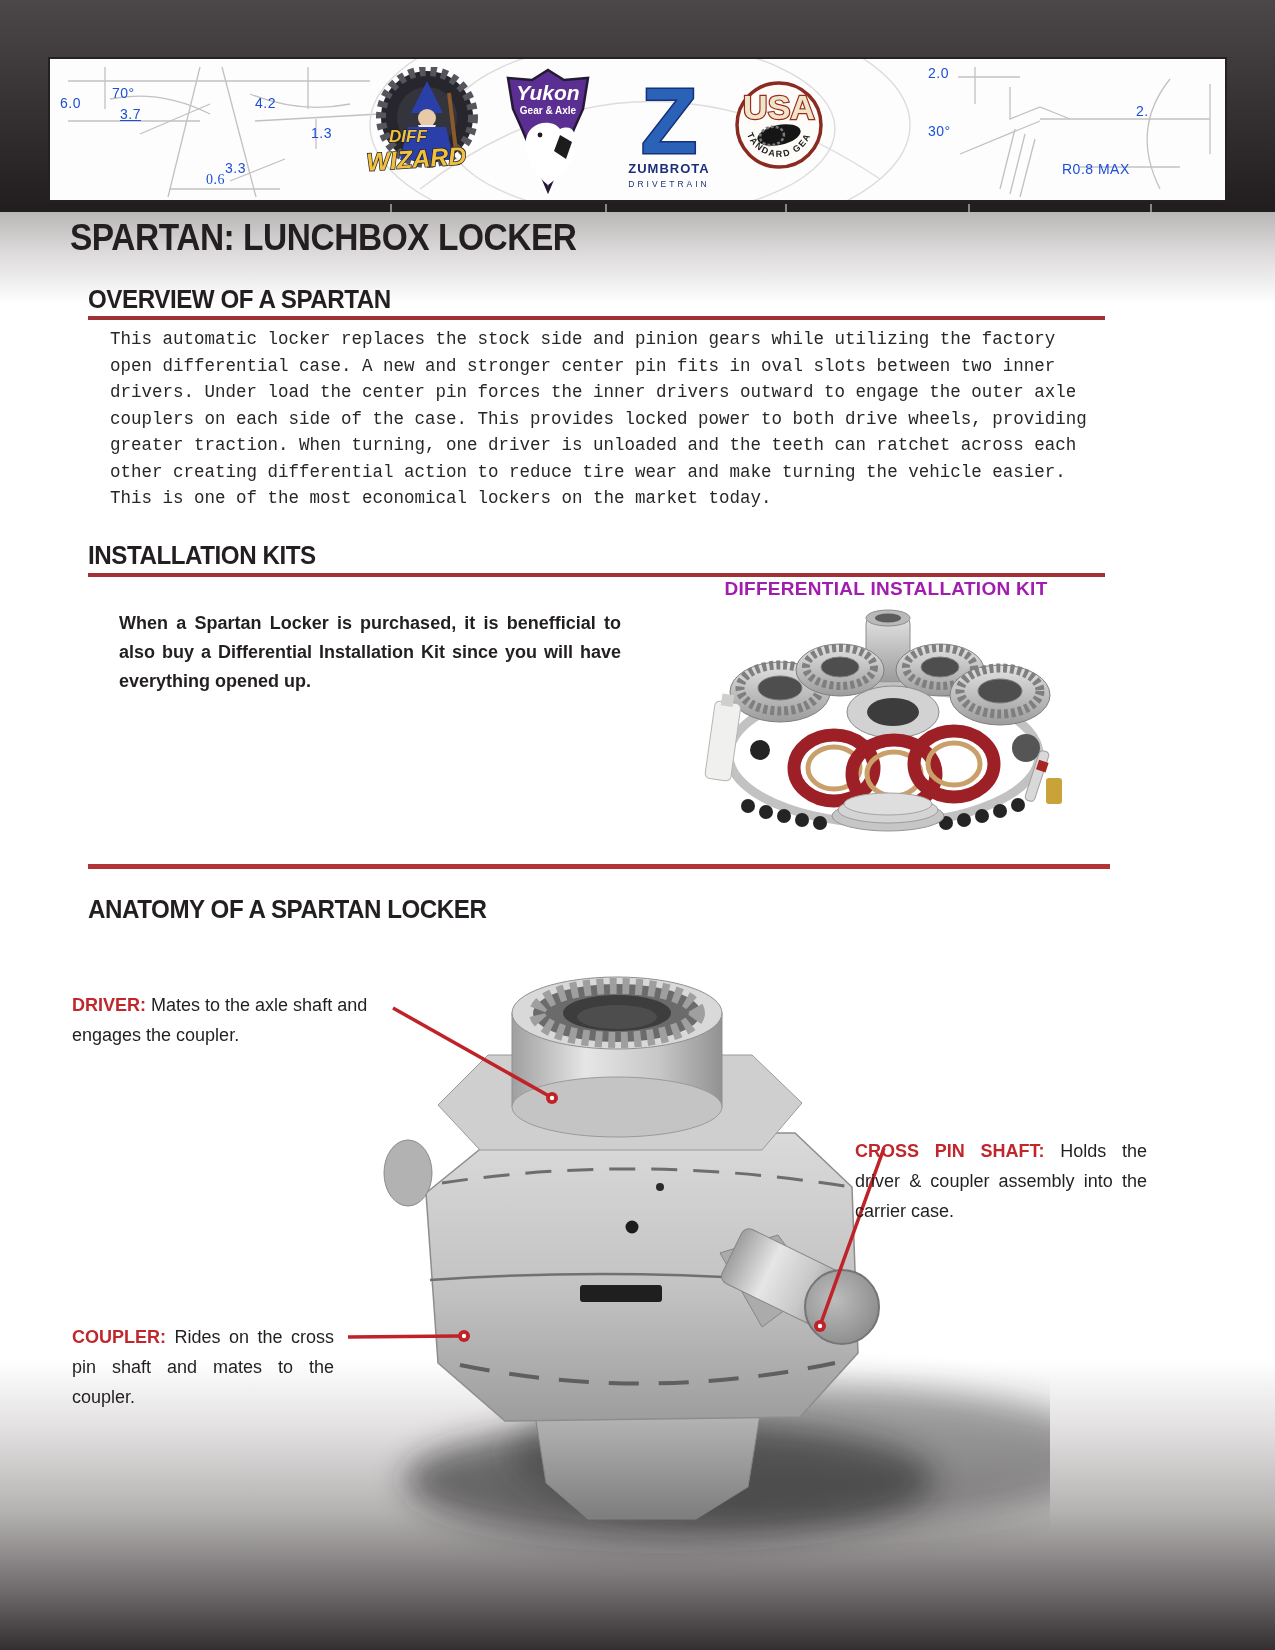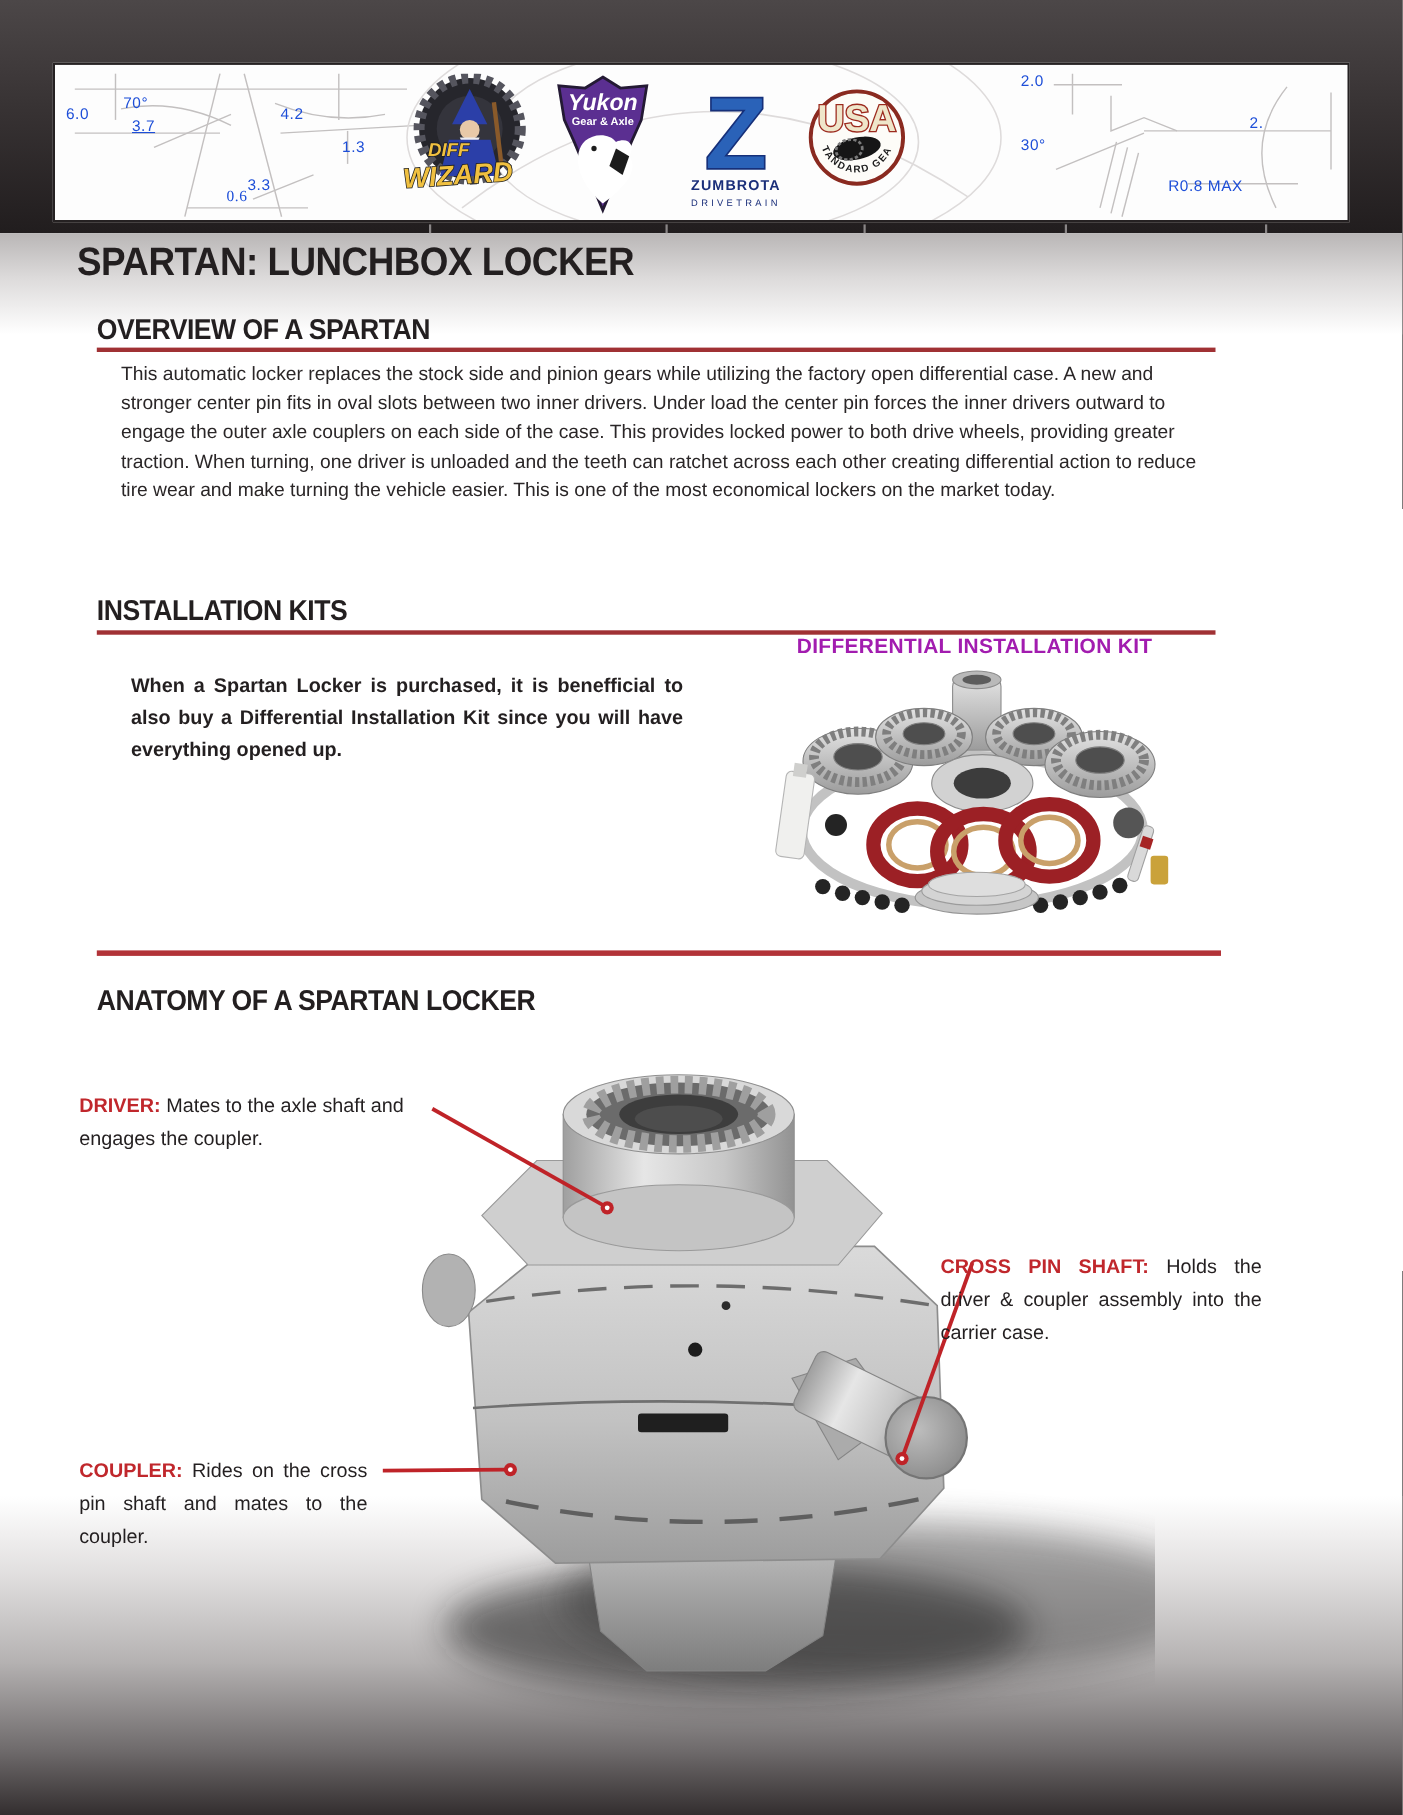--- a/index.html
+++ b/index.html
@@ -19,21 +19,21 @@
   .tick{width:2px;height:8px;background:#8a8687;top:204px;}
   .dim-label{position:absolute;font-size:14px;color:#1d4ed8;letter-spacing:0.5px;}
   
   .doc-title{left:70px;top:217px;font-size:36px;font-weight:bold;letter-spacing:-0.5px;
     transform:scaleX(0.93);transform-origin:0 50%;white-space:nowrap;}
   .h2{font-size:26px;font-weight:bold;letter-spacing:-0.5px;
     transform:scaleX(0.93);transform-origin:0 50%;white-space:nowrap;}
   .rule{height:4px;background:#a03134;}
   .divider{left:88px;top:864px;width:1022px;height:5px;background:#b23338;}
   
-  .body-text{font-size:17.5px;line-height:26.5px;color:#2a2627;}
+  .body-text{font-size:17.5px;line-height:26.5px;color:#2a2627;font-family:Liberation Mono, monospace;}
   .kit-label{left:690px;top:578px;width:392px;text-align:center;font-size:19px;
     font-weight:bold;color:#a21caf;letter-spacing:0.3px;white-space:nowrap;}
   .para-bold{font-weight:bold;font-size:18px;line-height:29px;text-align:justify;}
   .para-reg{font-size:18px;line-height:27px;}
   
   .callout{font-size:18px;line-height:30px;color:#231f20;}
   .callout .red{color:#c0272c;font-weight:bold;}
   .just{text-align:justify;}
   svg text{font-family:"Liberation Sans",sans-serif;}
 </style>

